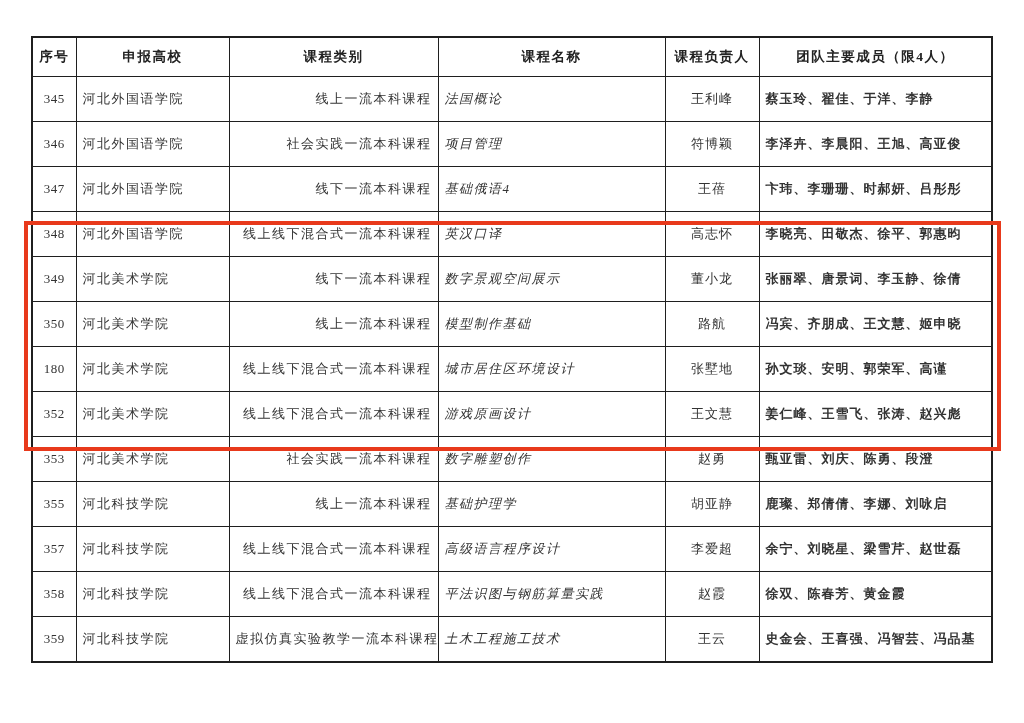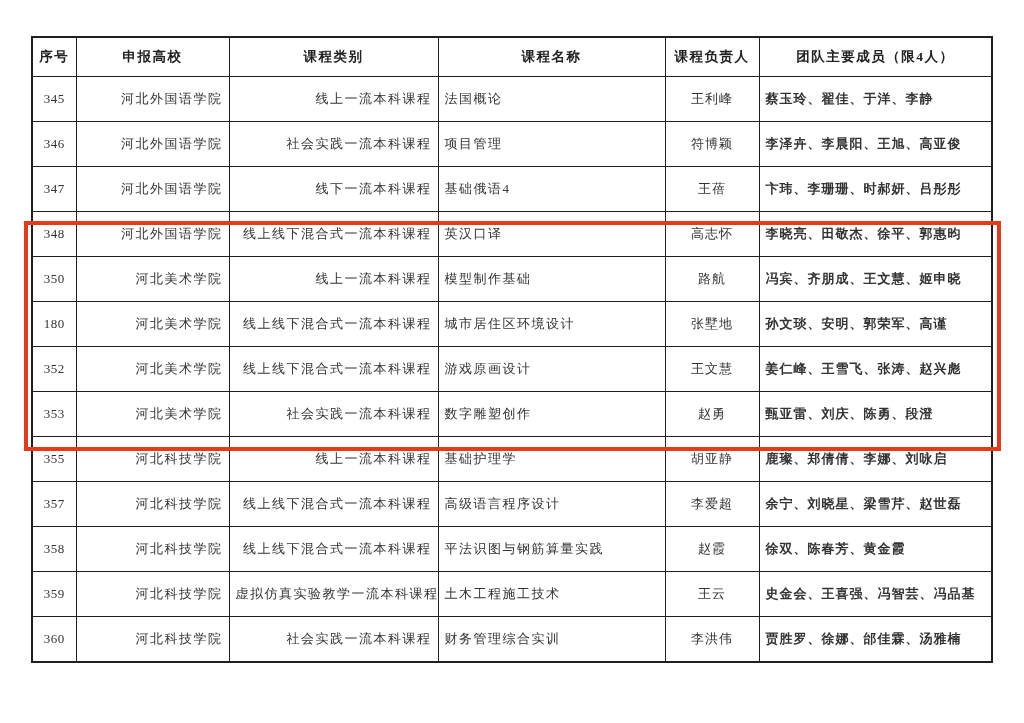--- a/index.html
+++ b/index.html
@@ -37,23 +37,23 @@
     height:36px;
     font-size:13px;
     color:#333;
     letter-spacing:1.5px;
     padding:0 6px;
     overflow:hidden;
     white-space:nowrap;
     vertical-align:middle;
   }
   .course-table td.c0{text-align:center;letter-spacing:0.5px;padding:4px 2px;}
-  .course-table td.c1{text-align:right;}
+  .course-table td.c1{text-align:left;}
   .course-table td.c2{text-align:right;}
-  .course-table td.c3{text-align:left;}
+  .course-table td.c3{text-align:left;font-style:italic;}
   .course-table td.c4{text-align:center;letter-spacing:1px;padding:4px 2px;}
   .course-table td.c5{text-align:left;letter-spacing:1px;font-weight:bold;}
   .highlight-box{
     position:absolute;
     border:4px solid #e8391b;
     pointer-events:none;
     box-sizing:border-box;
   }
 </style>
 </head>
@@ -107,20 +107,28 @@
           </tr>
           <tr>
             <td class="c0">348</td>
             <td class="c1">河北外国语学院</td>
             <td class="c2">线上线下混合式一流本科课程</td>
             <td class="c3">英汉口译</td>
             <td class="c4">高志怀</td>
             <td class="c5">李晓亮、田敬杰、徐平、郭惠昀</td>
           </tr>
           <tr>
+            <td class="c0">349</td>
+            <td class="c1">河北美术学院</td>
+            <td class="c2">线下一流本科课程</td>
+            <td class="c3">数字景观空间展示</td>
+            <td class="c4">董小龙</td>
+            <td class="c5">张丽翠、唐景词、李玉静、徐倩</td>
+          </tr>
+          <tr>
             <td class="c0">350</td>
             <td class="c1">河北美术学院</td>
             <td class="c2">线上一流本科课程</td>
             <td class="c3">模型制作基础</td>
             <td class="c4">路航</td>
             <td class="c5">冯宾、齐朋成、王文慧、姬申晓</td>
           </tr>
           <tr>
             <td class="c0">180</td>
             <td class="c1">河北美术学院</td>
@@ -170,25 +178,17 @@
             <td class="c5">徐双、陈春芳、黄金霞</td>
           </tr>
           <tr>
             <td class="c0">359</td>
             <td class="c1">河北科技学院</td>
             <td class="c2">虚拟仿真实验教学一流本科课程</td>
             <td class="c3">土木工程施工技术</td>
             <td class="c4">王云</td>
             <td class="c5">史金会、王喜强、冯智芸、冯品基</td>
           </tr>
-          <tr>
-            <td class="c0">360</td>
-            <td class="c1">河北科技学院</td>
-            <td class="c2">社会实践一流本科课程</td>
-            <td class="c3">财务管理综合实训</td>
-            <td class="c4">李洪伟</td>
-            <td class="c5">贾胜罗、徐娜、邰佳霖、汤雅楠</td>
-          </tr>
         </tbody>
     </table>
     <div class="highlight-box" style="border-color: rgb(232, 57, 27); top: 184.5px; left: -7px; width: 977px; height: 230px;"></div>
   </div>
 </div>
 
 </body></html>

